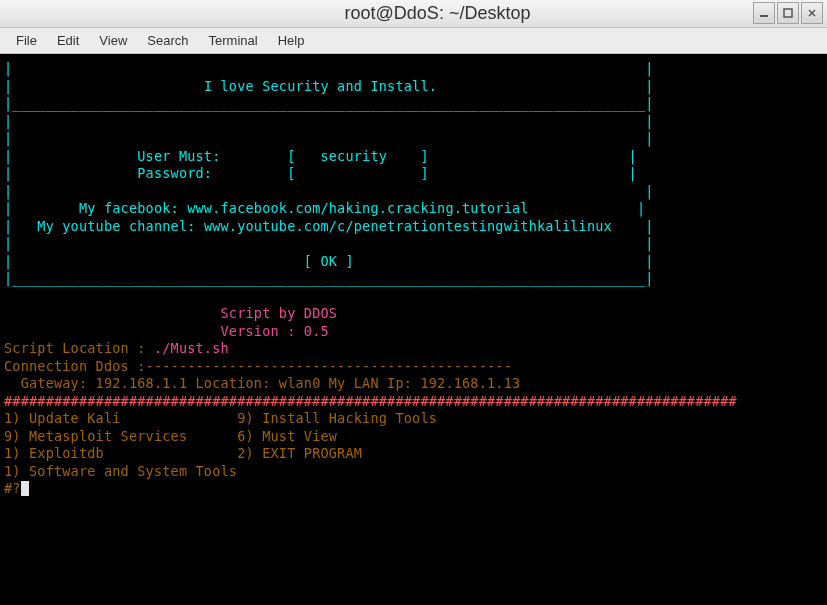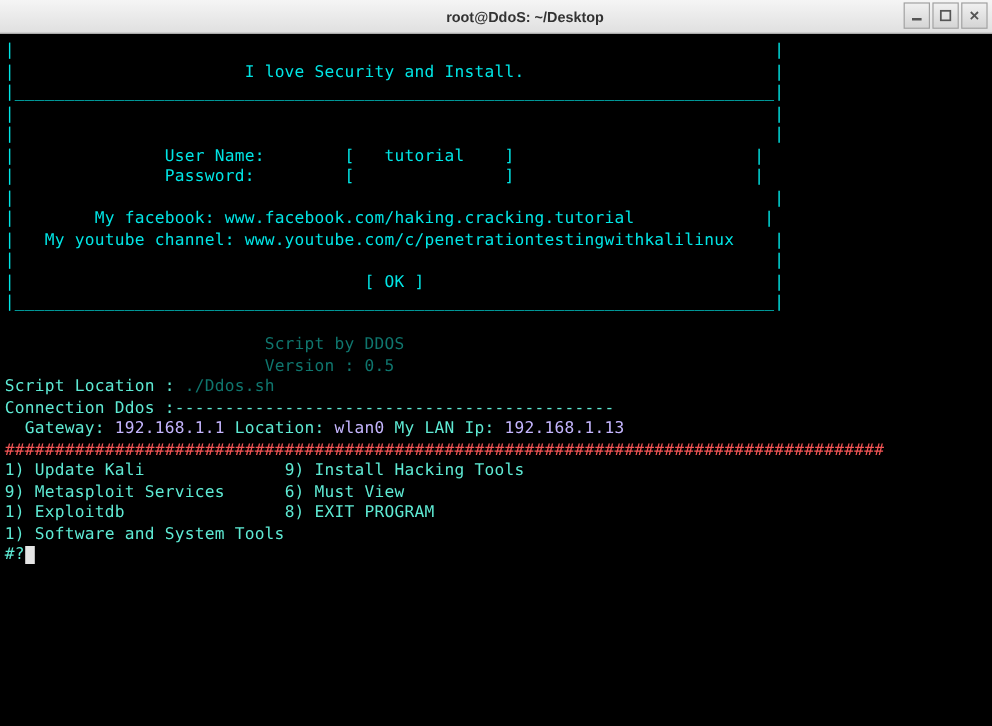--- a/index.html
+++ b/index.html
@@ -20,22 +20,22 @@
 .titlebar {
   height: 28px;
   background: linear-gradient(to bottom, #f5f5f5, #e0e0e0);
   display: flex;
   align-items: center;
   justify-content: center;
   position: relative;
   border-bottom: 1px solid #c0c0c0;
 }
 .titlebar-title {
-  font-size: 12px;
-  font-weight: bold;
+  font-size: 18px;
+  font-weight: normal;
   color: #333;
   margin-left: 48px;
 }
 .titlebar-controls {
   position: absolute;
   right: 4px;
   top: 2px;
   display: flex;
   gap: 2px;
 }
@@ -70,24 +70,24 @@
   background: #000;
   font-family: 'DejaVu Sans Mono', 'Courier New', monospace;
   font-size: 13.5px;
   line-height: 17.5px;
   padding: 6px 4px;
   overflow: hidden;
   white-space: pre;
   letter-spacing: 0.2px;
 }
 .cyan { color: #00e5e5; }
-.yellow { color: #0f766e; }
-.white { color: #5eead4; }
+.yellow { color: #ec4899; }
+.white { color: #a16207; }
 .red { color: #f25555; }
-.green { color: #c4b5fd; }
+.green { color: #a16207; }
 .cursor {
   display: inline-block;
   width: 8px;
   height: 15px;
   background: #e5e5e5;
   vertical-align: text-bottom;
 }
 </style>
 </head>
 <body>
@@ -108,39 +108,47 @@
       </div>
       <div class="titlebar-btn">
         <svg width="10" height="10" viewBox="0 0 10 10">
             <line x1="2" y1="2" x2="8" y2="8" stroke="#555" stroke-width="1.5"></line>
             <line x1="8" y1="2" x2="2" y2="8" stroke="#555" stroke-width="1.5"></line>
           </svg>
       </div>
     </div>
   </div>
 
+  <div class="menubar">
+    <div class="menu-item">File</div>
+    <div class="menu-item">Edit</div>
+    <div class="menu-item">View</div>
+    <div class="menu-item">Search</div>
+    <div class="menu-item">Terminal</div>
+    <div class="menu-item">Help</div>
+  </div>
 
   <div class="terminal"><span class="cyan">|                                                                            |</span>
 <span class="cyan">|                       <span>I love Security and Install.</span>                         |</span>
 <span class="cyan">|____________________________________________________________________________|</span>
 <span class="cyan">|                                                                            |</span>
 <span class="cyan">|                                                                            |</span>
-<span class="cyan">|               <span>User Name:</span>        [   <span>tutorial</span>    ]                        |</span>
+<span class="cyan">|               <span>User Must:</span>        [   <span>security</span>    ]                        |</span>
 <span class="cyan">|               <span>Password:</span>         [               ]                        |</span>
 <span class="cyan">|                                                                            |</span>
 <span class="cyan">|        <span>My facebook:</span> <span>www.facebook.com/haking.cracking.tutorial</span>             |</span>
 <span class="cyan">|   <span>My youtube channel:</span> <span>www.youtube.com/c/penetrationtestingwithkalilinux</span>    |</span>
 <span class="cyan">|                                                                            |</span>
 <span class="cyan">|                                   <span>[ OK ]</span>                                   |</span>
 <span class="cyan">|____________________________________________________________________________|</span>
 
 <span class="yellow">                          <span>Script by DDOS</span></span>
 <span class="yellow">                          <span>Version : 0.5</span></span>
-<span class="white">Script Location : </span><span class="yellow">./Ddos.sh</span>
+<span class="white">Script Location : </span><span class="yellow">./Must.sh</span>
 <span class="white"><span>Connection Ddos :</span><span>--------------------------------------------</span></span>
 <span class="white">  <span>Gateway:</span> </span><span class="green">192.168.1.1</span><span class="white"> <span>Location:</span> </span><span class="green">wlan0</span><span class="white"> <span>My LAN Ip:</span> </span><span class="green">192.168.1.13</span>
 <span class="red">########################################################################################</span>
 <span class="white"><span>1) Update Kali</span>              <span>9) Install Hacking Tools</span></span>
 <span class="white"><span>9) Metasploit Services</span>      <span>6) Must View</span></span>
-<span class="white"><span>1) Exploitdb</span>                <span>8) EXIT PROGRAM</span></span>
+<span class="white"><span>1) Exploitdb</span>                <span>2) EXIT PROGRAM</span></span>
 <span class="white"><span>1) Software and System Tools</span></span>
 <span class="white">#?</span><span class="cursor"></span></div>
 </div>
 
 </body></html>

